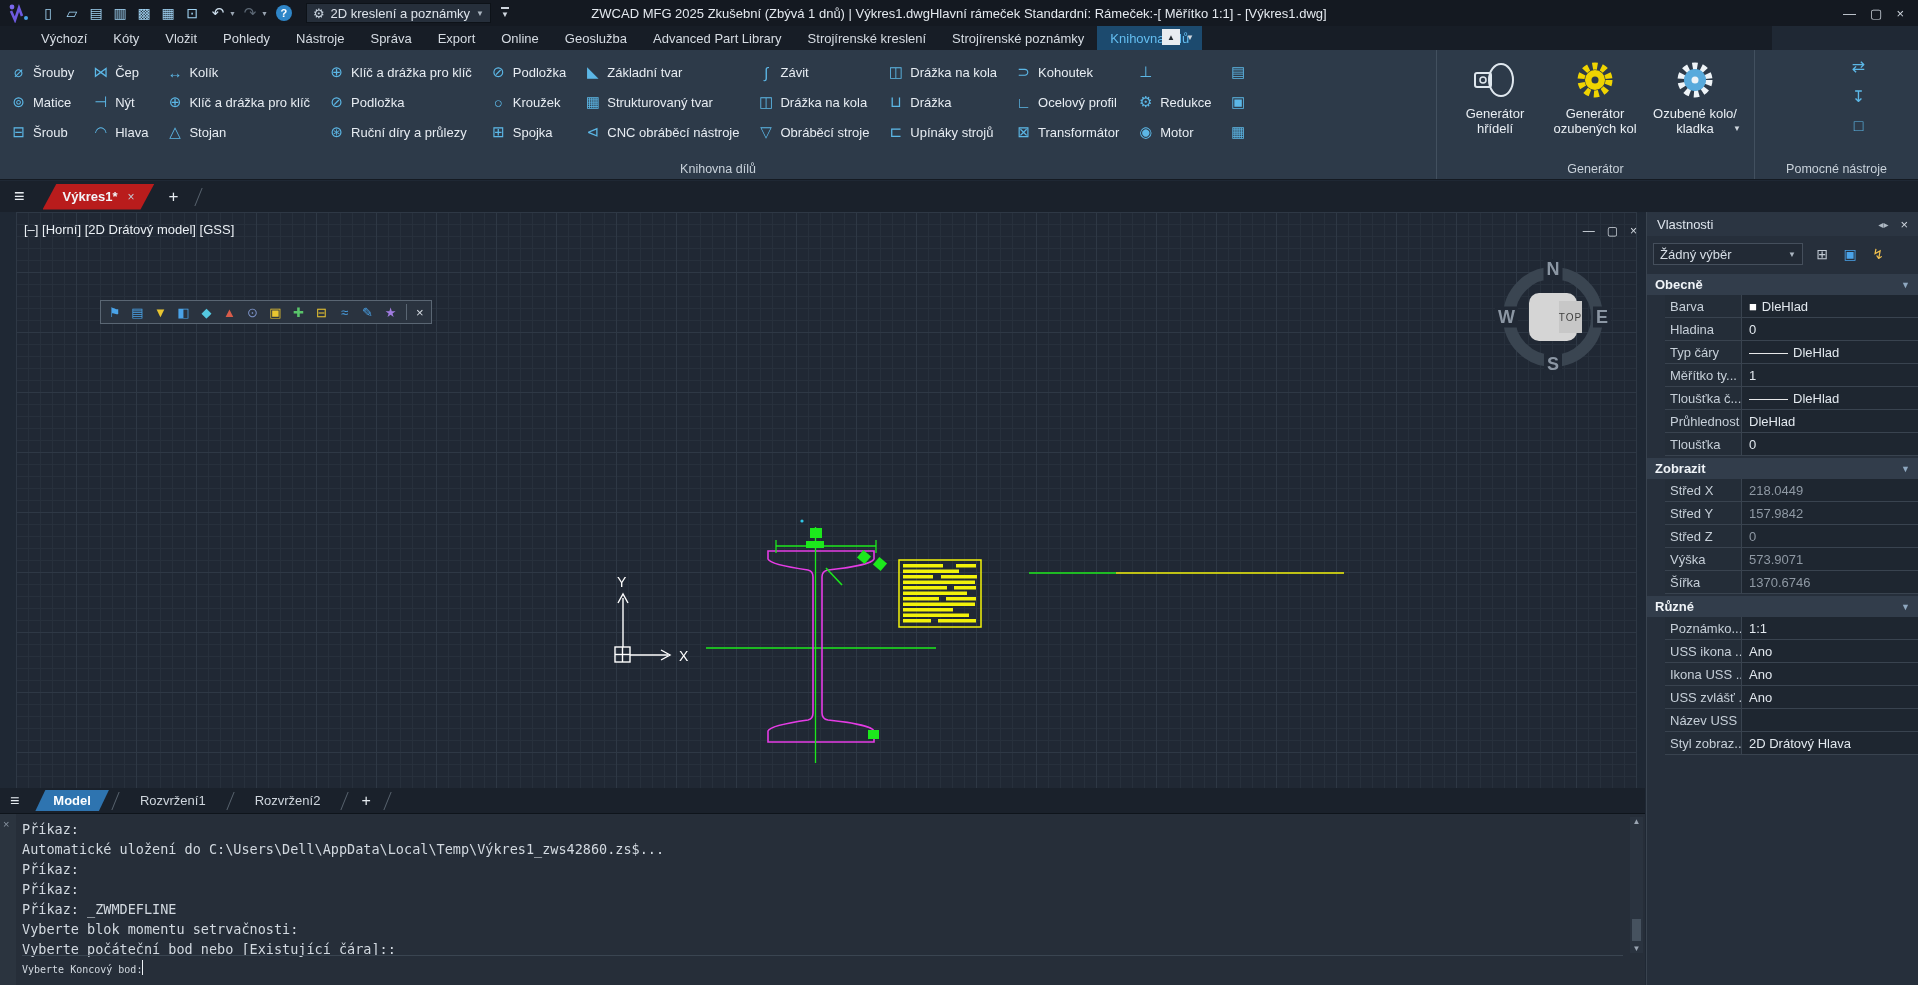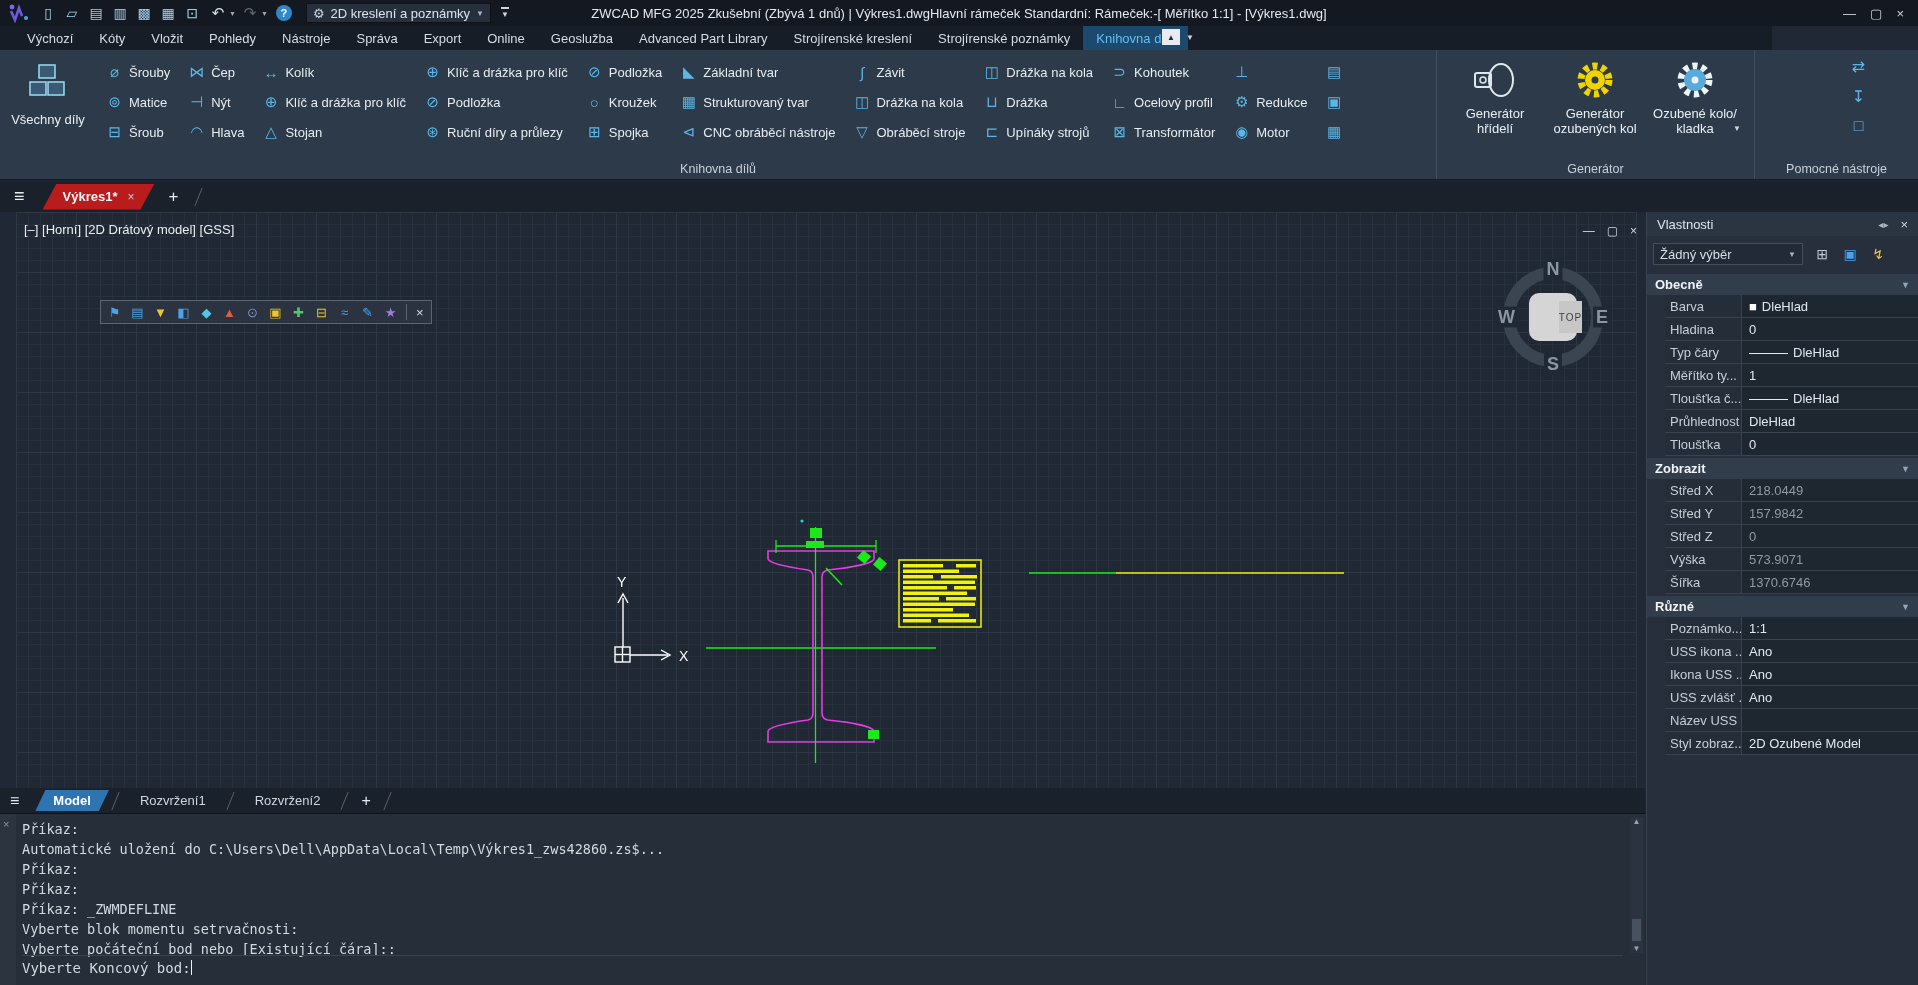--- a/index.html
+++ b/index.html
@@ -21,21 +21,21 @@
   .wscombo { margin-left:10px; height:20px; background:#262f3b; border:1px solid #0d1218;
     display:flex; align-items:center; padding:0 6px; gap:6px; font-size:13px; color:#dde3ea; }
   .wscombo .gear { color:#c7d2dd; font-size:13px; }
   .wscombo .arr { font-size:8px; color:#aab4bf; }
   .customize { font-size:8px; color:#cfd6de; margin-left:6px; border-top:2px solid #cfd6de; padding-top:1px;}
   .wtitle { position:absolute; left:0; right:0; text-align:center; font-size:13px; color:#e4e9ef; pointer-events:none;}
   .wctrls { margin-left:auto; display:flex; gap:14px; padding-right:14px; font-size:13px; color:#cfd6de; z-index:2;}
 
   
   .menubar { position:absolute; left:0; top:26px; width:1772px; height:24px; background:#171d26;
-    display:flex; align-items:stretch; padding-left:14px; }
+    display:flex; align-items:stretch; padding-left:28px; }
   .tab { display:flex; align-items:center; padding:0 13px; font-size:13px; color:#d6dce3; }
   .tab.active { background:#1c4a6e; color:#63bdf0; }
   .ribbon-collapse { position:absolute; left:1162px; top:3px; display:flex; align-items:center; gap:6px;}
   .ribbon-collapse .box { width:18px; height:16px; background:#e8ecf0; color:#20282f; font-size:8px;
     display:flex; align-items:center; justify-content:center; }
   .ribbon-collapse .arr { font-size:8px; color:#cfd6de; }
 
   
   .ribbon { position:absolute; left:0; top:50px; width:1918px; height:130px; background:#2d3a49;
     border-bottom:1px solid #141a22; display:flex; }
@@ -121,21 +121,21 @@
   
   .cmdwin { position:absolute; left:0; top:813px; width:1645px; height:172px; background:#262e39;
     border-top:1px solid #0e141b; }
   .cmdgutter { position:absolute; left:0; top:0; width:16px; height:100%; background:#2b343f; }
   .cmdgutter .x { position:absolute; left:3px; top:4px; color:#8b96a3; font-size:11px; }
   .cmdlines { position:absolute; left:22px; top:5px; right:22px;
     font-family:"DejaVu Sans Mono", monospace; font-size:13.5px; line-height:20px; color:#d2d9e0;
     white-space:pre; }
   .cline { min-height:20px; }
   .cmdinput { position:absolute; left:22px; right:22px; bottom:4px; border-top:1px solid #3a4551;
-    font-family:"DejaVu Sans Mono", monospace; font-size:14px; color:#d2d9e0; padding-top:4px; height:26px;}
+    font-family:"DejaVu Sans Mono", monospace; font-size:10px; color:#d2d9e0; padding-top:4px; height:26px;}
   .caret { display:inline-block; width:1px; height:15px; background:#eef2f6; vertical-align:-2px; }
   .cmdscroll { position:absolute; right:2px; top:3px; width:13px; bottom:32px; background:#2a333f; }
   .cmdscroll .up { position:absolute; top:0; left:0; right:0; text-align:center; font-size:8px; color:#9aa5b2;}
   .cmdscroll .dn { position:absolute; bottom:0; left:0; right:0; text-align:center; font-size:8px; color:#9aa5b2;}
   .cmdscroll .thumb { position:absolute; left:2px; right:2px; bottom:12px; height:22px; background:#46525f;}
 
   
   .props { position:absolute; left:1646px; top:212px; width:272px; height:773px; background:#262f3b;
     border-left:1px solid #39434f; }
   .ptitle { height:24px; background:#2b3542; display:flex; align-items:center; padding:12px 10px;
@@ -215,30 +215,20 @@
       <span class="tab active">Knihovna dílů</span>
     </span>
   <span class="ribbon-collapse">
     <span class="box">▲</span>
     <span class="arr">▼</span>
   </span>
 </div>
 
 <div class="ribbon">
   <div class="rgroup g1">
-    <div class="allparts">
-      <span>
-        <svg width="44" height="42" viewBox="0 0 44 42">
-          <rect x="13" y="5" width="16" height="13" fill="#3a5a74" stroke="#9adcf8" stroke-width="1.5"></rect>
-          <rect x="4" y="22" width="16" height="13" fill="#3a5a74" stroke="#9adcf8" stroke-width="1.5"></rect>
-          <rect x="22" y="22" width="16" height="13" fill="#3a5a74" stroke="#9adcf8" stroke-width="1.5"></rect>
-        </svg>
-      </span>
-      <span class="lbl">Všechny díly</span>
-    </div>
     <div class="rgrid">
         <div class="ritem">
           <span class="rico">⌀</span>
           <span class="rlabel">Šrouby</span>
         </div>
         <div class="ritem">
           <span class="rico">⊚</span>
           <span class="rlabel">Matice</span>
         </div>
         <div class="ritem">
@@ -698,18 +688,18 @@
         </div>
         <div class="prow">
           <div class="plabel">Název USS</div>
           <div class="pval">
             <span></span>
           </div>
         </div>
         <div class="prow">
           <div class="plabel">Styl zobraz...</div>
           <div class="pval">
-            <span>2D Ozubené Model</span>
+            <span>2D Drátový Hlava</span>
           </div>
         </div>
       </div>
   </div>
 </div>
 
 </body></html>

